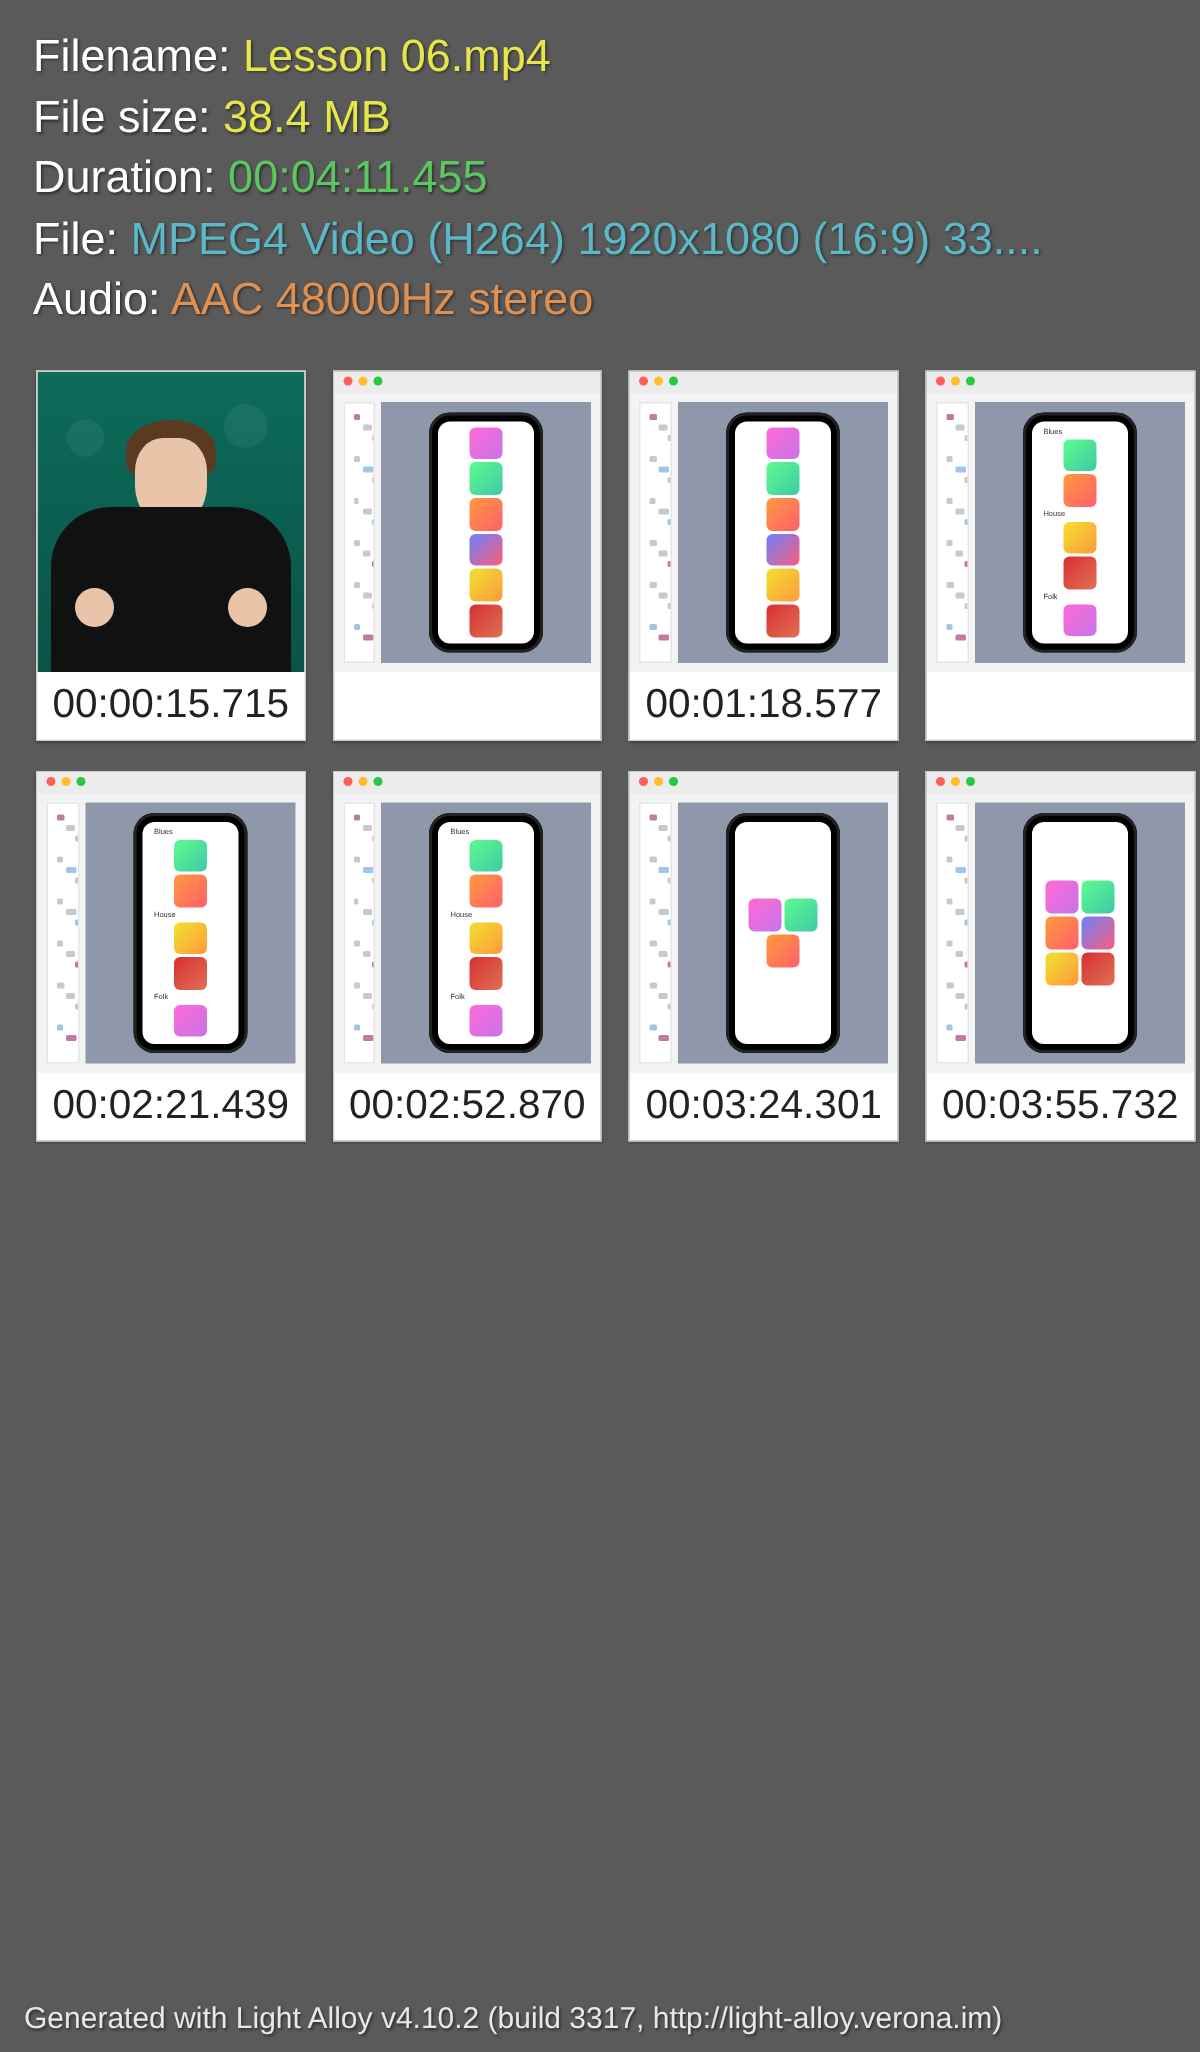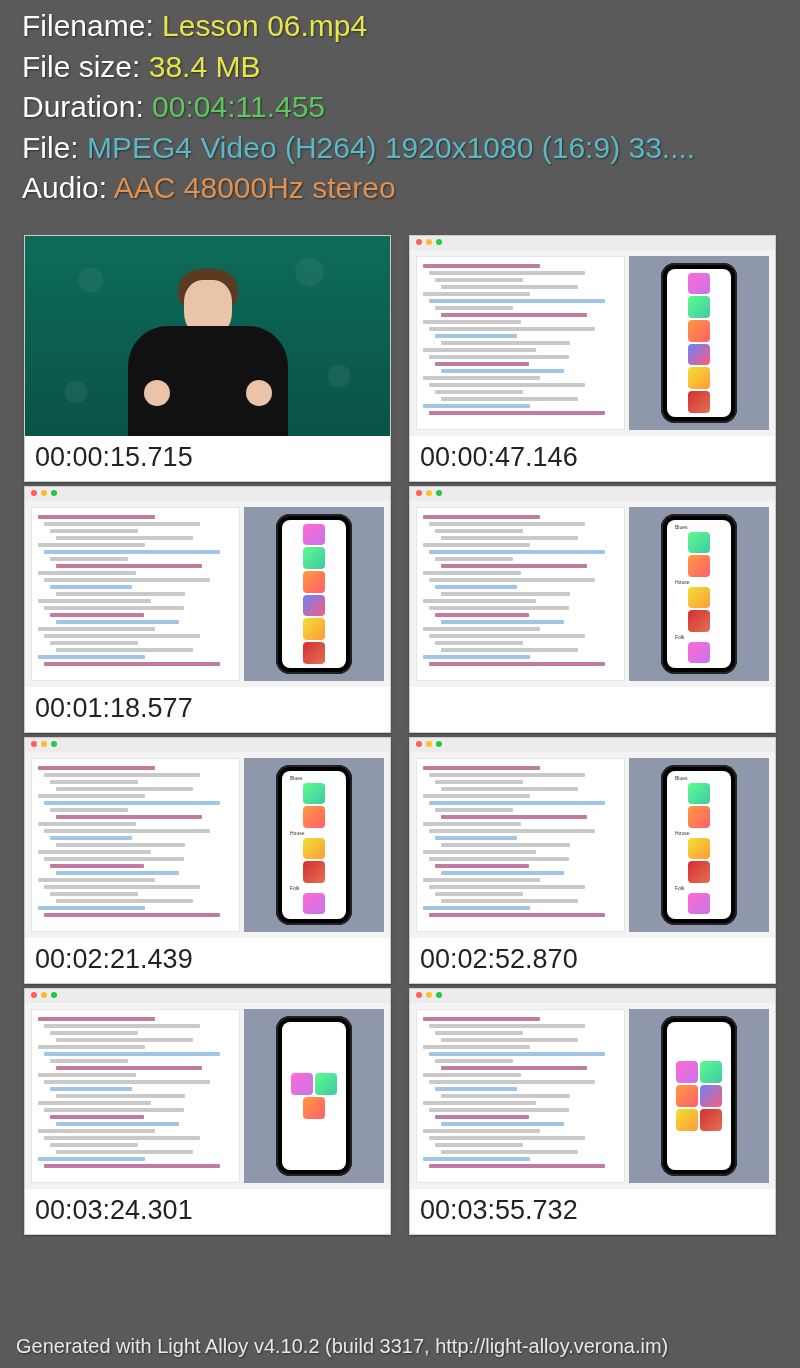--- a/index.html
+++ b/index.html
@@ -4,40 +4,40 @@
 <style>
   * { margin: 0; padding: 0; box-sizing: border-box; }
   body {
     background: #5a5a5a;
     font-family: Arial, Helvetica, sans-serif;
     width: 800px;
     height: 1368px;
     overflow: hidden;
   }
   .info-panel {
-    padding: 6px 22px 12px 22px;
+    padding: 18px 22px 12px 22px;
   }
   .info-row {
     font-size: 30px;
     line-height: 1.35;
     font-weight: 400;
   }
   .info-label {
     color: #ffffff;
     text-shadow: 1px 1px 2px rgba(0,0,0,0.5);
   }
   .info-value-yellow { color: #e6e64a; text-shadow: 1px 1px 2px rgba(0,0,0,0.5); }
   .info-value-green  { color: #5cc760; text-shadow: 1px 1px 2px rgba(0,0,0,0.5); }
   .info-value-cyan   { color: #5ab8c7; text-shadow: 1px 1px 2px rgba(0,0,0,0.5); }
   .info-value-orange { color: #e09050; text-shadow: 1px 1px 2px rgba(0,0,0,0.5); }
 
   .grid {
     display: grid;
-    grid-template-columns: 1fr 1fr;
-    gap: 4px 18px;
+    grid-template-columns: 1fr 1fr 1fr 1fr;
+    gap: 20px 18px;
     padding: 14px 24px 8px 24px;
   }
   .thumb {
     background: #fff;
     border: 1px solid #ccc;
     box-shadow: 0 1px 2px rgba(0,0,0,0.3);
     display: flex;
     flex-direction: column;
   }
   .thumb-img {
@@ -228,21 +228,20 @@
                 <div class="tile"></div>
                 <div class="tile"></div>
                 <div class="tile"></div>
                 <div class="tile"></div>
                 <div class="tile"></div>
               </div>
             </div>
           </div>
         </div>
       </div>
-      <div class="thumb-ts">00:00:47.146</div>
     </div>
     <div class="thumb">
       <div class="thumb-img">
         <div class="xcode">
           <div class="dots">
             <div class="dot r"></div>
             <div class="dot y"></div>
             <div class="dot g"></div>
           </div>
           <div class="code-area">

